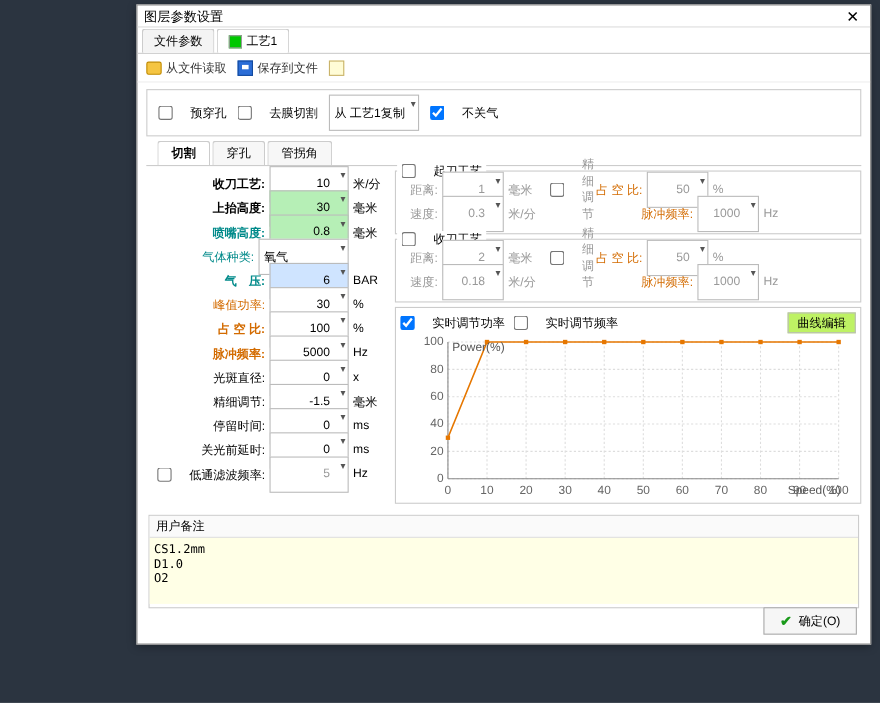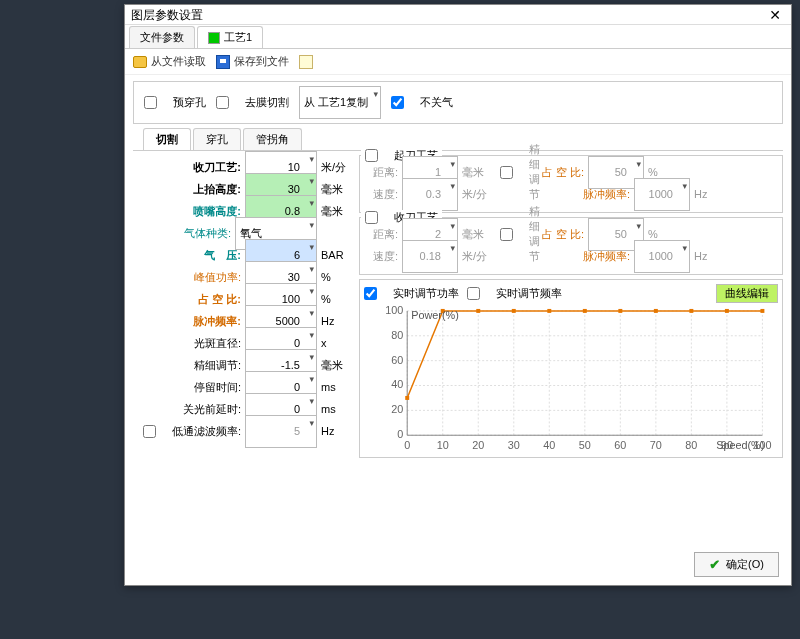--- a/index.html
+++ b/index.html
@@ -381,20 +381,26 @@
             <rect x="320" y="4" width="4" height="4" fill="#e67700"></rect>
             <rect x="356" y="4" width="4" height="4" fill="#e67700"></rect>
             <rect x="392" y="4" width="4" height="4" fill="#e67700"></rect>
             <text x="38" y="14" font-size="9" fill="#555">Power(%)</text>
             <text x="396" y="146" font-size="9" text-anchor="end" fill="#555">Speed(%)</text>
           </svg>
       </div>
     </div>
   </div>
 
+  <div class="notes">
+    <div class="hdr">用户备注</div>
+    <textarea id="notesArea" style="">CS1.2mm
+D1.0
+O2</textarea>
+  </div>
 
   <div class="footer">
     <div class="okbtn">
       <span class="checkmark">✔</span>
       <span>确定(O)</span>
     </div>
   </div>
 </div>
 
 </body></html>

